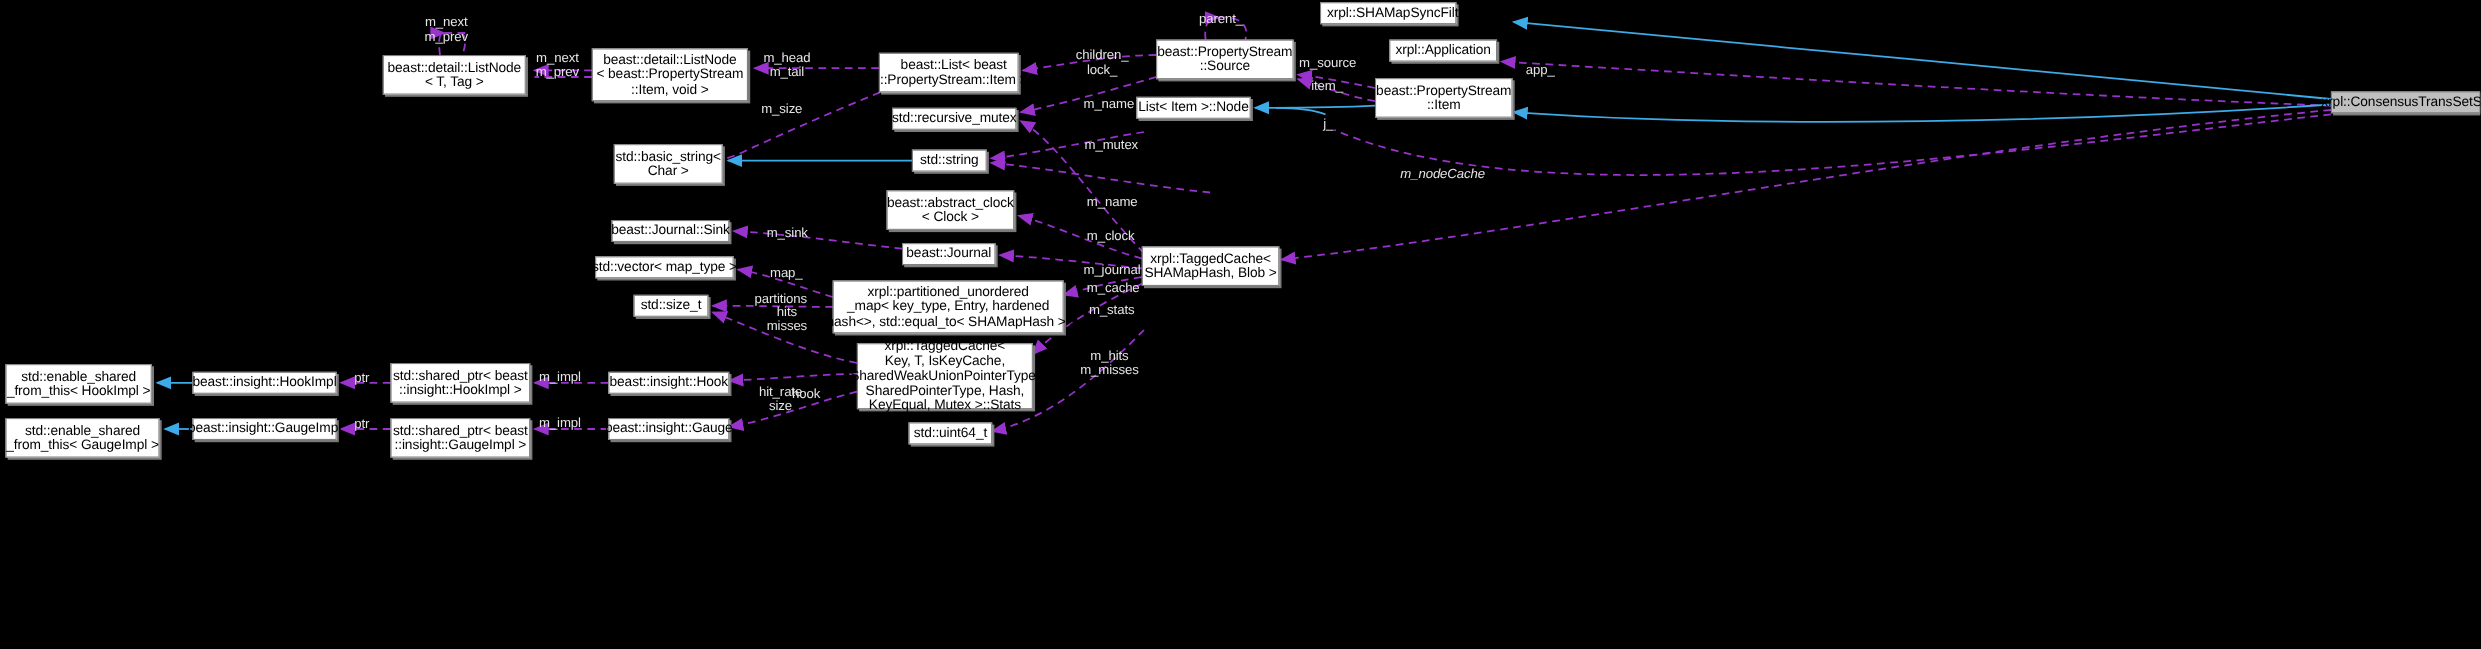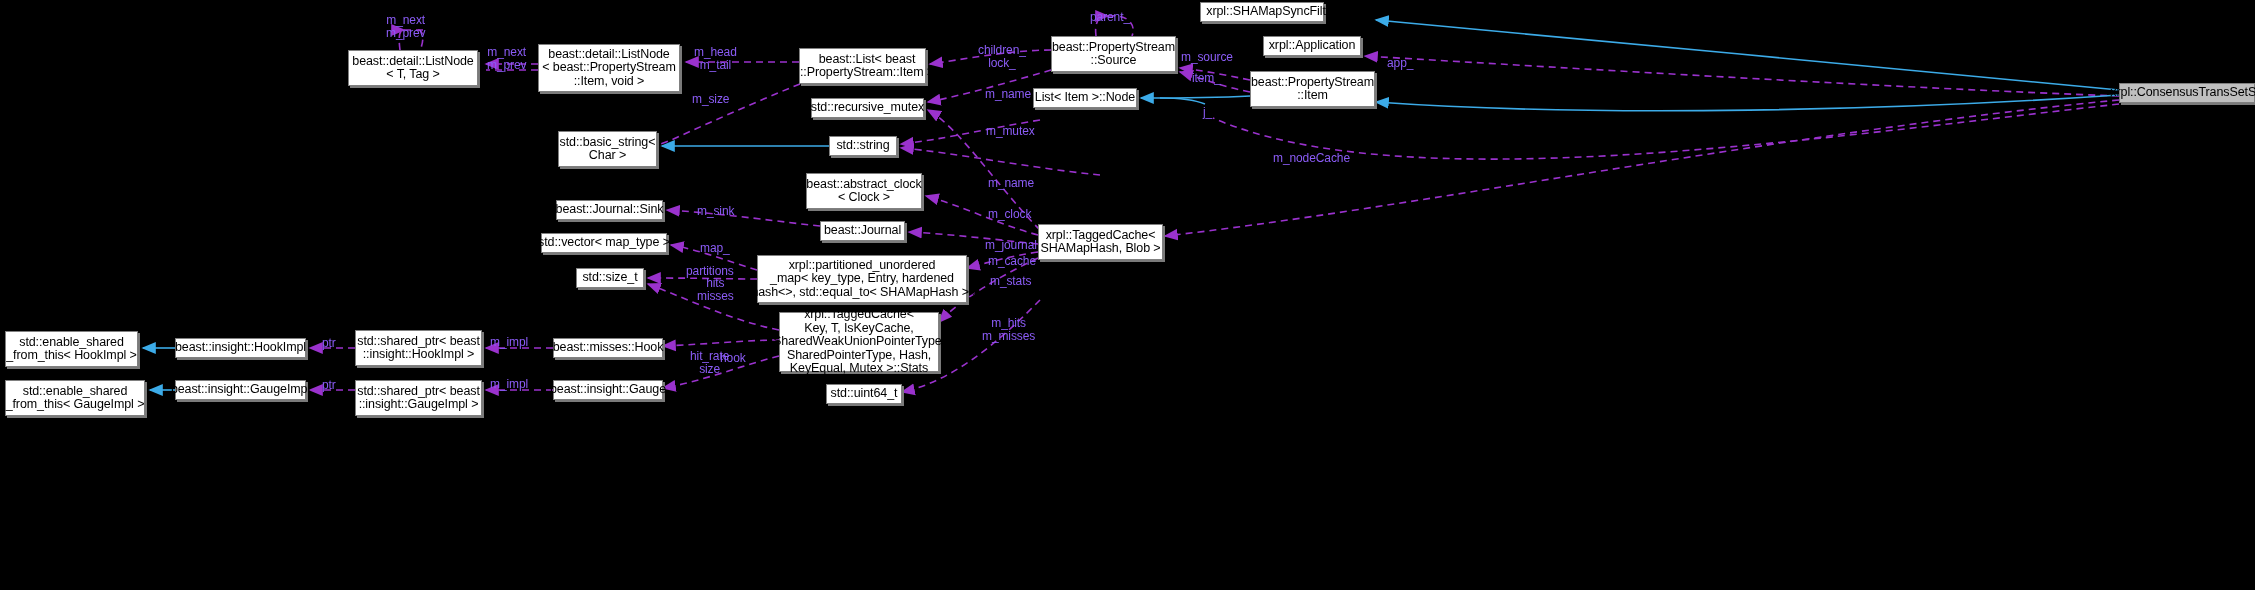--- a/index.html
+++ b/index.html
@@ -21,21 +21,21 @@
     letter-spacing:-0.1px;
     white-space:pre;
     padding:1px 4px;
   }
   .node.root{
     background:#bfbfbf;
     border:1px solid #808080;
   }
   .edgelabel{
     position:absolute;
-    color:#8b5cf6;
+    color:#e5e5e5;
     font-size:12px;
     line-height:12.5px;
     white-space:pre;
     text-align:center;
     letter-spacing:-0.1px;
   }
   svg.edges{position:absolute;left:0;top:0;width:2255px;height:590px;overflow:visible;}
   .usage{stroke:#9a32cd;stroke-width:1.6;fill:none;stroke-dasharray:7 5;}
   .inherit{stroke:#3cabe8;stroke-width:1.6;fill:none;}
   .ahead-u{fill:#9a32cd;}
@@ -165,21 +165,21 @@
       <div class="node" style="left: 779px; top: 312px; width: 160px; height: 60px;">xrpl::TaggedCache&lt;
 Key, T, IsKeyCache,
 SharedWeakUnionPointerType,
 SharedPointerType, Hash,
 KeyEqual, Mutex &gt;::Stats</div>
       <div class="node" style="left: 5px; top: 331px; width: 133px; height: 36px;">std::enable_shared
 _from_this&lt; HookImpl &gt;</div>
       <div class="node" style="left: 175px; top: 338px; width: 131px; height: 20px;">beast::insight::HookImpl</div>
       <div class="node" style="left: 355px; top: 330px; width: 127px; height: 36px;">std::shared_ptr&lt; beast
 ::insight::HookImpl &gt;</div>
-      <div class="node" style="left: 553px; top: 338px; width: 110px; height: 20px;">beast::misses::Hook</div>
+      <div class="node" style="left: 553px; top: 338px; width: 110px; height: 20px;">beast::insight::Hook</div>
       <div class="node" style="left: 5px; top: 380px; width: 140px; height: 36px;">std::enable_shared
 _from_this&lt; GaugeImpl &gt;</div>
       <div class="node" style="left: 175px; top: 380px; width: 131px; height: 20px;">beast::insight::GaugeImpl</div>
       <div class="node" style="left: 355px; top: 380px; width: 127px; height: 36px;">std::shared_ptr&lt; beast
 ::insight::GaugeImpl &gt;</div>
       <div class="node" style="left: 553px; top: 380px; width: 110px; height: 20px;">beast::insight::Gauge</div>
       <div class="node" style="left: 826px; top: 384px; width: 76px; height: 20px;">std::uint64_t</div>
     </div>
 
   <div id="labels-host">
@@ -192,21 +192,21 @@
       <div class="edgelabel" style="left: 978px; top: 44px;">children_
 lock_</div>
       <div class="edgelabel" style="left: 1090px; top: 11px;">parent_</div>
       <div class="edgelabel" style="left: 1181px; top: 51px;">m_source</div>
       <div class="edgelabel" style="left: 1192px; top: 72px;">item_</div>
       <div class="edgelabel" style="left: 1387px; top: 57px;">app_</div>
       <div class="edgelabel" style="left: 692px; top: 93px;">m_size</div>
       <div class="edgelabel" style="left: 985px; top: 88px;">m_name</div>
       <div class="edgelabel" style="left: 1203px; top: 106px;">j_</div>
       <div class="edgelabel" style="left: 986px; top: 125px;">m_mutex</div>
-      <div class="edgelabel" style="left: 1273px; top: 152px;">m_nodeCache</div>
+      <div class="edgelabel" style="left: 1273px; top: 152px; font-style: italic;">m_nodeCache</div>
       <div class="edgelabel" style="left: 988px; top: 177px;">m_name</div>
       <div class="edgelabel" style="left: 697px; top: 205px;">m_sink</div>
       <div class="edgelabel" style="left: 988px; top: 208px;">m_clock</div>
       <div class="edgelabel" style="left: 700px; top: 242px;">map_</div>
       <div class="edgelabel" style="left: 985px; top: 239px;">m_journal</div>
       <div class="edgelabel" style="left: 686px; top: 265px;">partitions</div>
       <div class="edgelabel" style="left: 988px; top: 255px;">m_cache</div>
       <div class="edgelabel" style="left: 697px; top: 277px;">hits
 misses</div>
       <div class="edgelabel" style="left: 990px; top: 275px;">m_stats</div>

